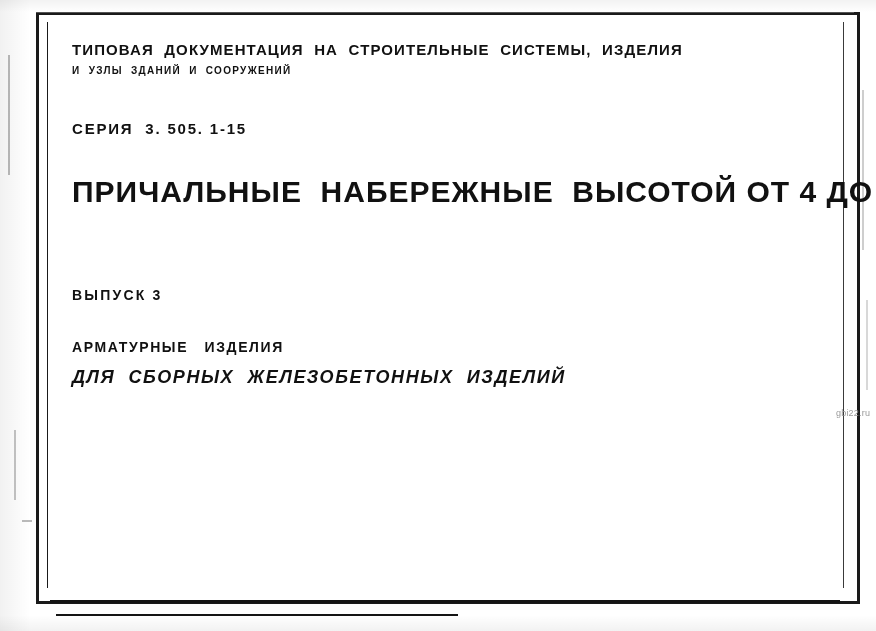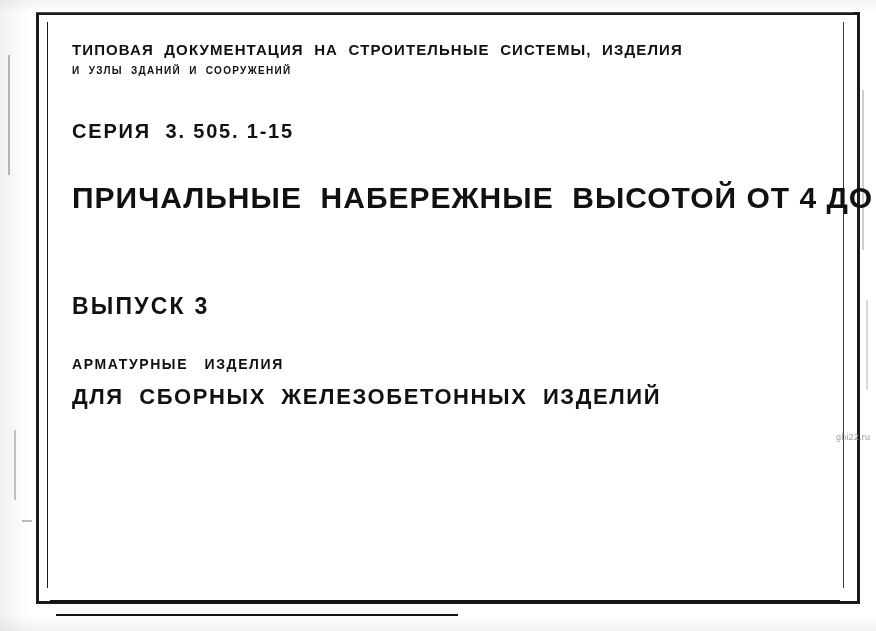--- a/index.html
+++ b/index.html
@@ -134,54 +134,55 @@
     line-height: 1.0;
   }
   .head2 {
     font-size: 10px;
     letter-spacing: 1.3px;
     font-weight: 700;
     margin-top: 9px;
     line-height: 1.0;
   }
   .series {
-    font-size: 20px;
+    font-size: 15px;
     letter-spacing: 1.8px;
     font-weight: 700;
     margin-top: 44px;
   }
   .title {
     font-size: 30px;
     letter-spacing: 1.0px;
     font-weight: 700;
     margin-top: 38px;
   }
   .issue {
-    font-size: 23px;
+    font-size: 14px;
     letter-spacing: 2.2px;
     font-weight: 700;
     margin-top: 78px;
   }
   .sub1 {
     font-size: 14px;
     letter-spacing: 1.6px;
     font-weight: 700;
     margin-top: 36px;
   }
   .sub2 {
-    font-size: 22px;
+    font-size: 18px;
     letter-spacing: 1.6px;
     font-weight: 700;
     margin-top: 12px;
+    font-style: italic;
   }
 
   .watermark {
     position: absolute;
     left: 836px;
-    top: 432px;
+    top: 408px;
     font-size: 9px;
     color: #9a9a9a;
     letter-spacing: 0.2px;
     font-family: "Liberation Sans", sans-serif;
   }
 </style>
 </head>
 <body>
 
 <div class="page">

